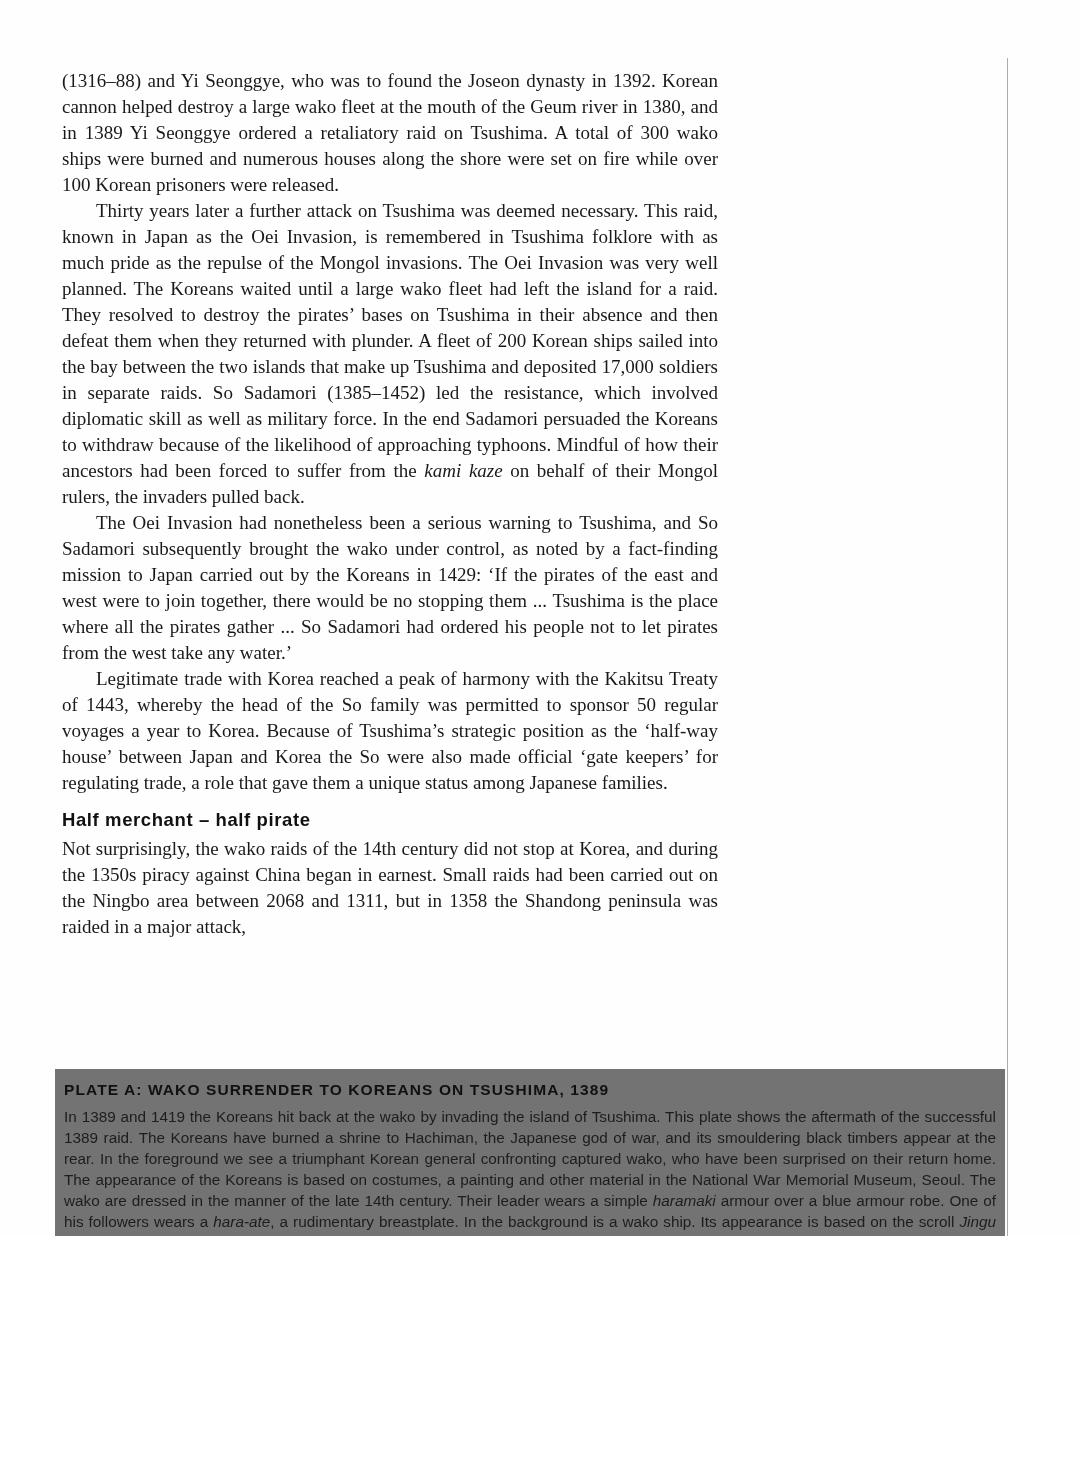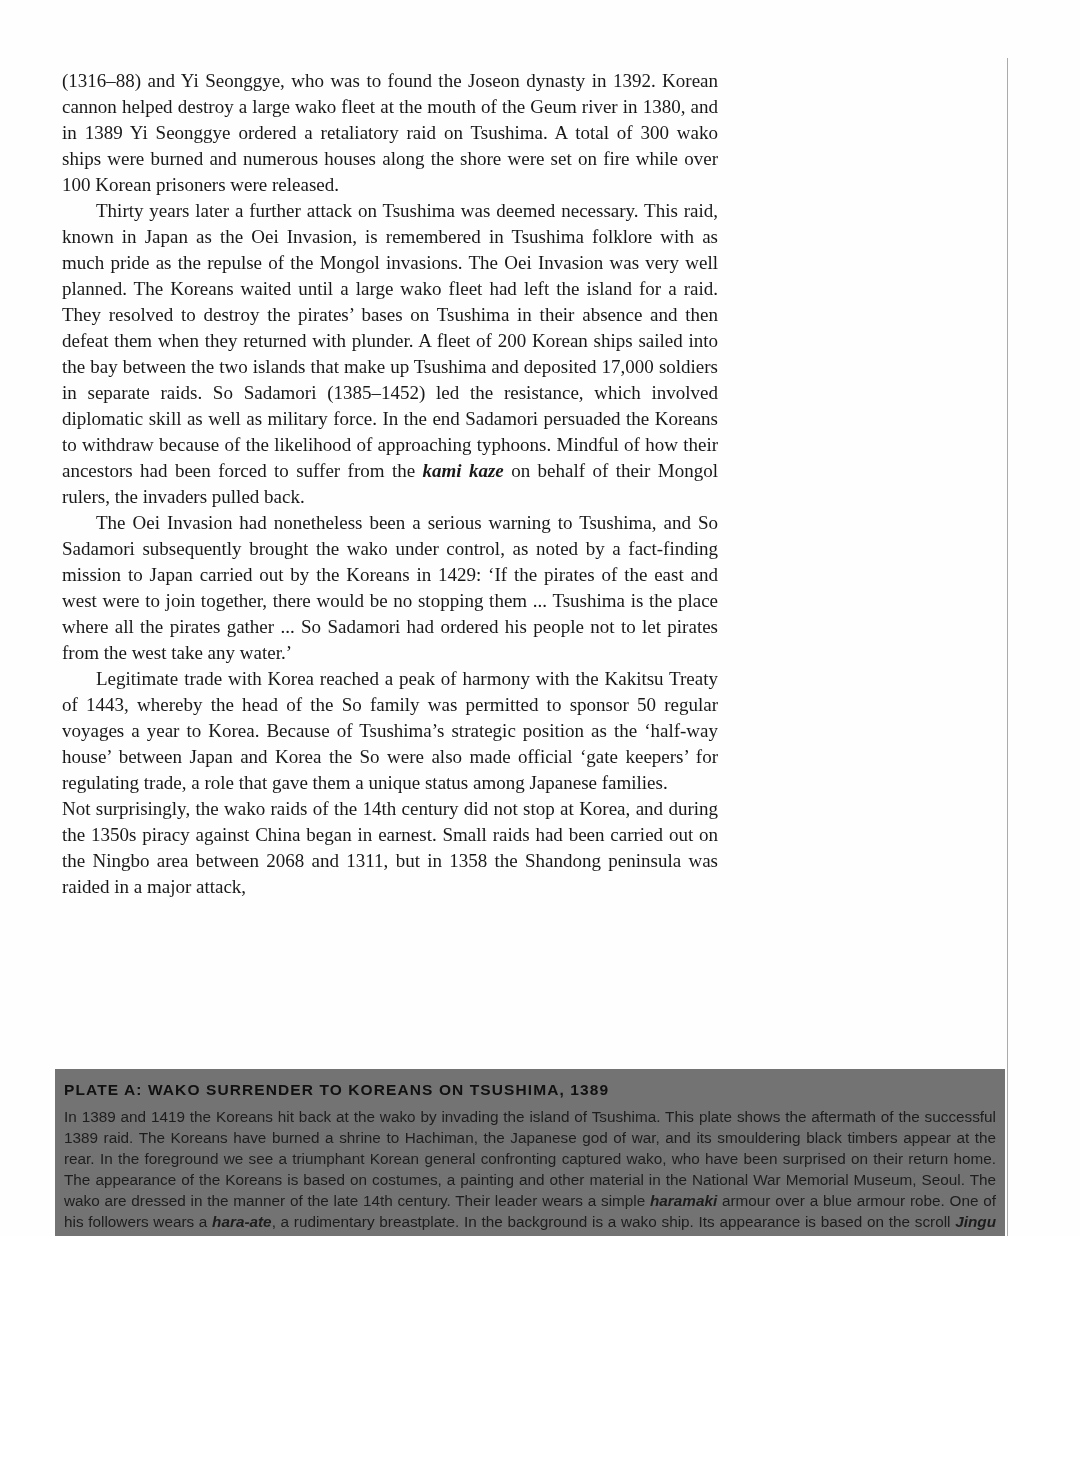--- a/index.html
+++ b/index.html
@@ -47,34 +47,35 @@
   .footer {
     position:absolute; left:0; top:1426px; width:1080px; z-index:7;
     text-align:center; font-family:"Liberation Sans", sans-serif;
     font-size:20px; color:#000;
   }
   .pagenum {
     position:absolute; left:1028px; top:1336px; z-index:7;
     font-family:"Liberation Sans", sans-serif; font-weight:normal;
     font-size:14px; color:#111;
   }
-  i { font-style:italic;font-weight:bold; }
+  i { font-style:italic; }
 </style>
 </head>
 <body>
 
 <div class="page">
 
   <div class="vrule"></div>
 
   <section class="bodytext">
       <p>(1316–88) and Yi Seonggye, who was to found the Joseon dynasty in 1392. Korean cannon helped destroy a large wako fleet at the mouth of the Geum river in 1380, and in 1389 Yi Seonggye ordered a retaliatory raid on Tsushima. A total of 300 wako ships were burned and numerous houses along the shore were set on fire while over 100 Korean prisoners were released.</p>
       <p class="indent">Thirty years later a further attack on Tsushima was deemed necessary. This raid, known in Japan as the Oei Invasion, is remembered in Tsushima folklore with as much pride as the repulse of the Mongol invasions. The Oei Invasion was very well planned. The Koreans waited until a large wako fleet had left the island for a raid. They resolved to destroy the pirates’ bases on Tsushima in their absence and then defeat them when they returned with plunder. A fleet of 200 Korean ships sailed into the bay between the two islands that make up Tsushima and deposited 17,000 soldiers in separate raids. So Sadamori (1385–1452) led the resistance, which involved diplomatic skill as well as military force. In the end Sadamori persuaded the Koreans to withdraw because of the likelihood of approaching typhoons. Mindful of how their ancestors had been forced to suffer from the <i>kami kaze</i> on behalf of their Mongol rulers, the invaders pulled back.</p>
       <p class="indent">The Oei Invasion had nonetheless been a serious warning to Tsushima, and So Sadamori subsequently brought the wako under control, as noted by a fact-finding mission to Japan carried out by the Koreans in 1429: ‘If the pirates of the east and west were to join together, there would be no stopping them ... Tsushima is the place where all the pirates gather ... So Sadamori had ordered his people not to let pirates from the west take any water.’</p>
       <p class="indent">Legitimate trade with Korea reached a peak of harmony with the Kakitsu Treaty of 1443, whereby the head of the So family was permitted to sponsor 50 regular voyages a year to Korea. Because of Tsushima’s strategic position as the ‘half-way house’ between Japan and Korea the So were also made official ‘gate keepers’ for regulating trade, a role that gave them a unique status among Japanese families.</p>
+      <h2>Half merchant – half pirate</h2>
       <p>Not surprisingly, the wako raids of the 14th century did not stop at Korea, and during the 1350s piracy against China began in earnest. Small raids had been carried out on the Ningbo area between 2068 and 1311, but in 1358 the Shandong peninsula was raided in a major attack,</p>
     </section>
 
   <aside class="plate">
     <h3>PLATE A: WAKO SURRENDER TO KOREANS ON TSUSHIMA, 1389</h3>
     <p>In 1389 and 1419 the Koreans hit back at the wako by invading the island of Tsushima. This plate shows the aftermath of the successful 1389 raid. The Koreans have burned a shrine to Hachiman, the Japanese god of war, and its smouldering black timbers appear at the rear. In the foreground we see a triumphant Korean general confronting captured wako, who have been surprised on their return home. The appearance of the Koreans is based on costumes, a painting and other material in the National War Memorial Museum, Seoul. The wako are dressed in the manner of the late 14th century. Their leader wears a simple <i>haramaki</i> armour over a blue armour robe. One of his followers wears a <i>hara-ate</i>, a rudimentary breastplate. In the background is a wako ship. Its appearance is based on the scroll <i>Jingu Kogo Engi emaki</i>, painted in 1433, which shows the legendary invasion of Korea by Empress Jingu. The details of the warriors and the ships, however, are of the time when the scroll was painted, so it is more than likely that they served as pirate ships when the occasion demanded. It is powered by oars and two straw mat sails. Its primary role as a fighting ship is shown by the addition to the single cabin on deck of two tall <i>yagura</i> (open fighting towers): one in the bow and one in the stern. They resemble the simple wooden towers seen in scrolls of castles of the period, having sloping walls and railings round the top.</p>
   </aside>
 
   <svg class="sunburst" viewBox="0 0 152 148" aria-hidden="true">
     <polygon fill="#4f9fd0" points="150,74 121.1,83 144.4,102.3 114.2,99.6 128.3,126.3 101.6,112.2 104.3,142.4 85,119.1 76,148 67,119.1 47.7,142.4 50.4,112.2 23.7,126.3 37.8,99.6 7.6,102.3 30.9,83 2,74 30.9,65 7.6,45.7 37.8,48.4 23.7,21.7 50.4,35.8 47.7,5.6 67,28.9 76,0 85,28.9 104.3,5.6 101.6,35.8 128.3,21.7 114.2,48.4 144.4,45.7 121.1,65"></polygon>

